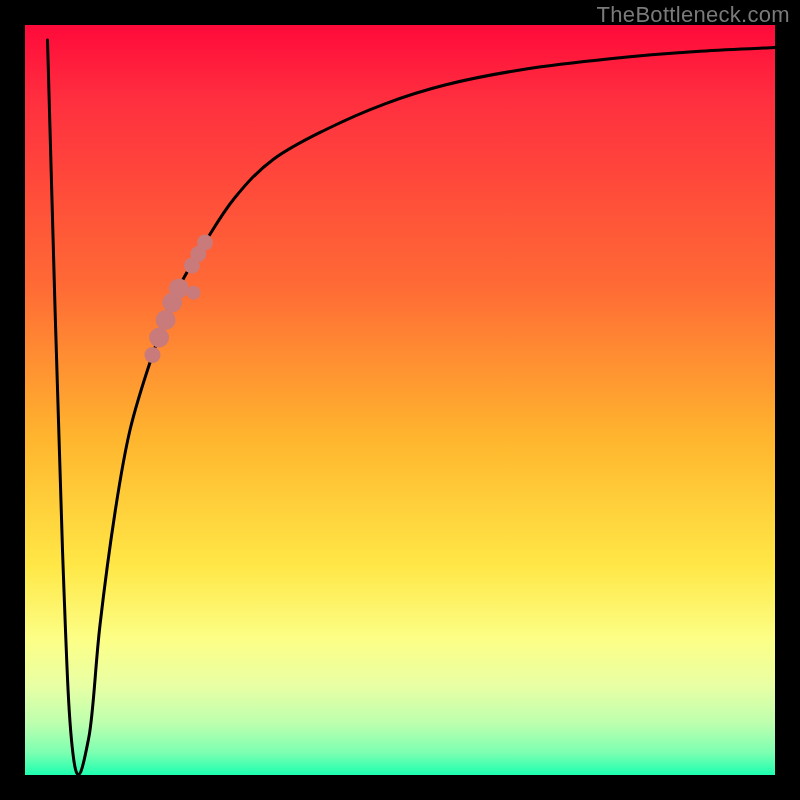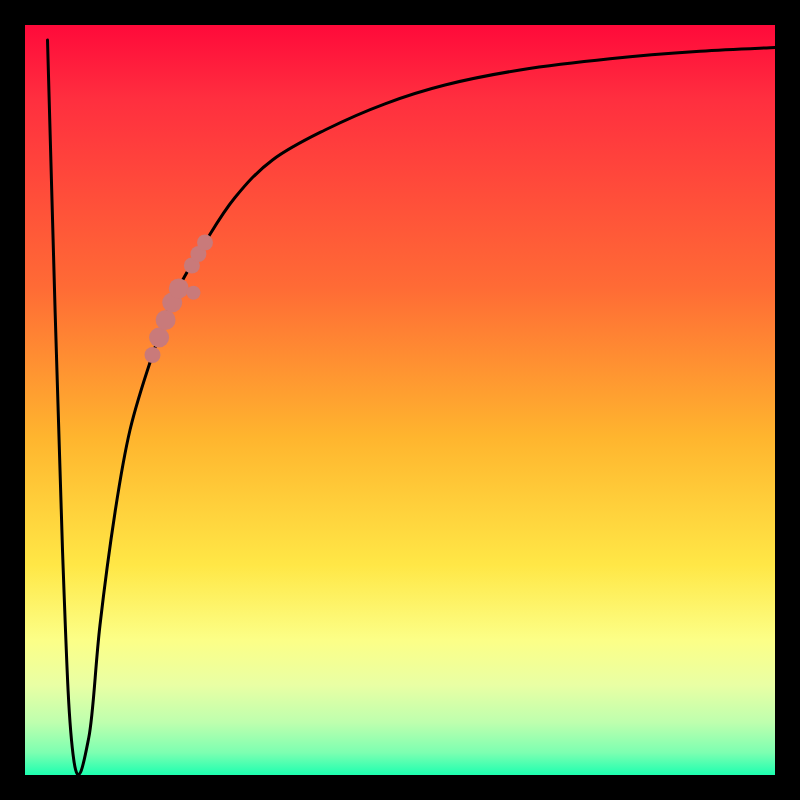--- a/index.html
+++ b/index.html
@@ -69,13 +69,14 @@
           <circle cx="140.6" cy="295.0" r="10" fill="#c97a7a"></circle>
           <circle cx="147.2" cy="277.5" r="10" fill="#c97a7a"></circle>
           <circle cx="153.8" cy="263.4" r="10" fill="#c97a7a"></circle>
           <circle cx="166.9" cy="240.5" r="8" fill="#c97a7a"></circle>
           <circle cx="173.4" cy="229.0" r="8" fill="#c97a7a"></circle>
           <circle cx="180.0" cy="217.5" r="8" fill="#c97a7a"></circle>
           <circle cx="168.5" cy="267.7" r="7" fill="#c97a7a"></circle>
         </g>
     </svg>
   </div>
+  <div class="watermark">TheBottleneck.com</div>
 </div>
 
 </body></html>

